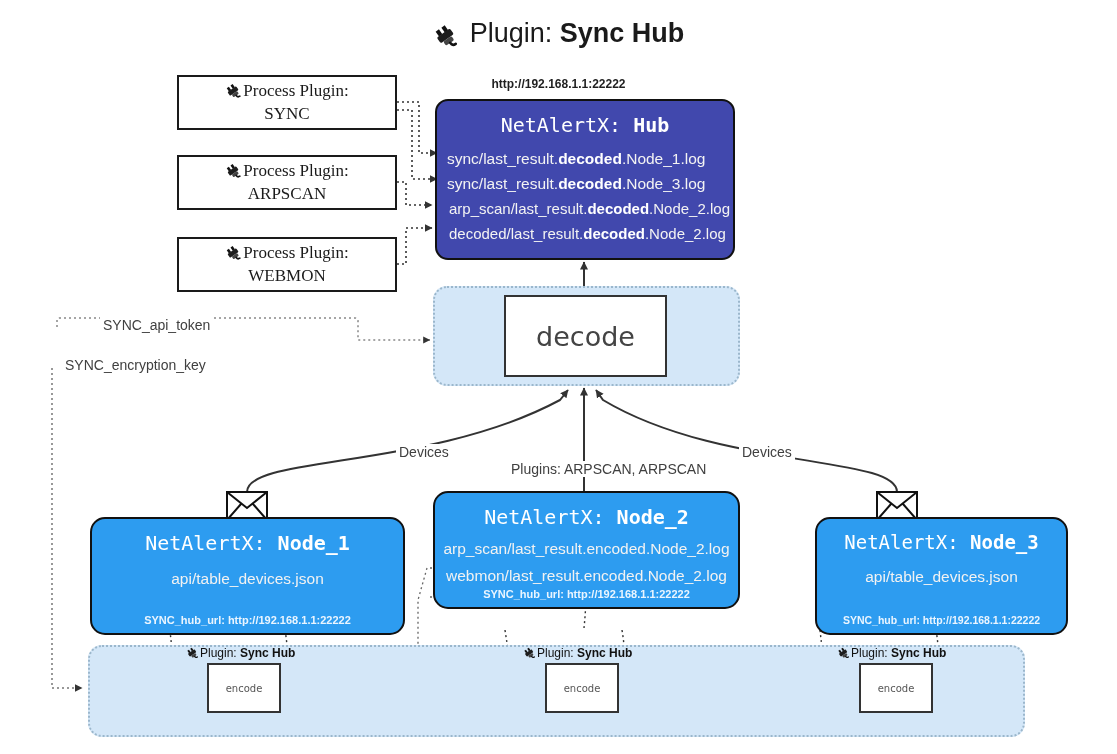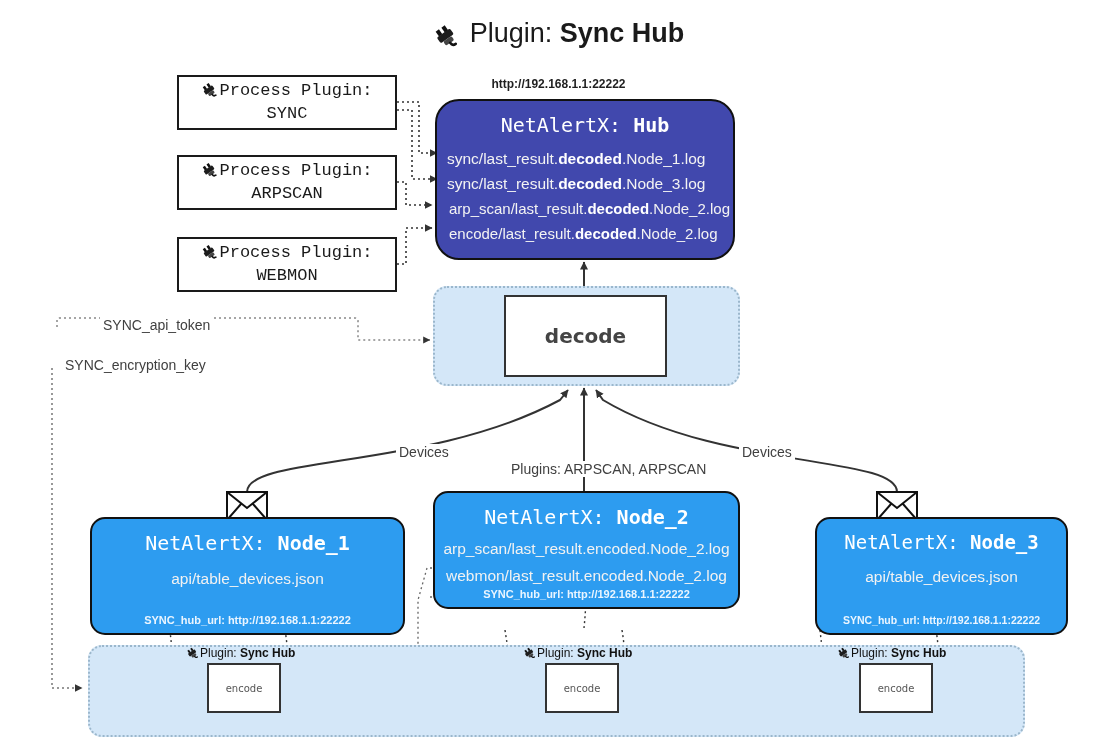--- a/index.html
+++ b/index.html
@@ -12,51 +12,51 @@
 
   
   #title{left:0;top:18px;width:1117px;text-align:center;
          font-size:27px;color:#1a1a1a;white-space:nowrap;}
   #title .plug{font-size:25px;vertical-align:-2px;margin-right:4px;}
   #title .t-light{font-weight:400;}
   #title .t-bold{font-weight:700;}
 
   
   .procbox{border:2px solid #1a1a1a;background:#fff;
-           font-family:Liberation Mono, monospace;
+           font-family:Liberation Serif, serif;
            font-size:17px;color:#1a1a1a;line-height:1.35;
            display:flex;flex-direction:column;align-items:center;
            justify-content:center;text-align:center;}
   .procbox .l1{white-space:nowrap;}
   .procbox .l1 .plug{font-family:"DejaVu Sans",sans-serif;font-size:16px;margin-right:1px;}
   .procbox .l2{white-space:nowrap;}
 
   
-  #hub{border:2px solid #111;background:#4148ad;border-radius:24px;
+  #hub{border:2px solid #111;background:#4148ad;border-radius:13px;
        color:#ffffff;}
   #hub .hub-title{font-family:"DejaVu Sans Mono", monospace;font-size:20px;
        text-align:center;margin-top:12px;white-space:nowrap;}
   #hub .hub-title b{font-weight:700;}
   #hub .loglist{margin-top:9px;}
   #hub .logline{font-size:15.5px;line-height:25px;color:#f3f3f3;
        white-space:nowrap;padding-left:10px;}
   #hub .logline b{font-weight:700;color:#ffffff;}
   #hub .logline.wide{font-size:15px;padding-left:12px;}
 
   #hub-url{font-size:12px;font-weight:700;color:#1f1f1f;
        width:1117px;left:0;top:77px;text-align:center;}
 
   
   .bluegroup{background:#d4e7f8;border:2px dotted #9bb7cc;border-radius:14px;}
 
   
   .whitebox{background:#ffffff;border:2px solid #333;
             display:flex;align-items:center;justify-content:center;
             font-family:"DejaVu Sans", sans-serif;color:#444;}
-  #decode{font-size:20px;font-weight:bold;}
+  #decode{font-size:27px;}
   .encode{font-size:10px;color:#555;}
 
   
   .node{background:#2d9cf0;border:2px solid #111;border-radius:15px;
         color:#ffffff;}
   .node .node-title{font-family:"DejaVu Sans Mono", monospace;font-size:20px;
         text-align:center;white-space:nowrap;margin-top:12px;}
   .node .node-title b{font-weight:700;}
   .node .node-line{font-size:15.5px;color:#f2f2f2;text-align:center;
         white-space:nowrap;line-height:23px;}
@@ -199,21 +199,21 @@
   </div>
 
   <div class="abs" id="hub-url">http://192.168.1.1:22222</div>
 
   <div class="abs" id="hub" style="left:435px;top:99px;width:300px;height:161px;">
     <div class="hub-title"><span>NetAlertX: </span><b>Hub</b></div>
     <div class="loglist">
       <div class="logline"><span>sync/last_result.</span><b>decoded</b><span>.Node_1.log</span></div>
       <div class="logline"><span>sync/last_result.</span><b>decoded</b><span>.Node_3.log</span></div>
       <div class="logline wide"><span>arp_scan/last_result.</span><b>decoded</b><span>.Node_2.log</span></div>
-      <div class="logline wide"><span>encode/last_result.</span><b>decoded</b><span>.Node_2.log</span></div>
+      <div class="logline wide"><span>decoded/last_result.</span><b>decoded</b><span>.Node_2.log</span></div>
     </div>
   </div>
 
   <div class="abs bluegroup" style="left:433px;top:286px;width:307px;height:100px;"></div>
   <div class="abs whitebox" id="decode" style="left:504px;top:295px;width:163px;height:82px;">
     <span>decode</span>
   </div>
 
   <div class="abs edgelabel" style="left:100px;top:317px;">SYNC_api_token</div>
   <div class="abs edgelabel" style="left:62px;top:357px;">SYNC_encryption_key</div>

